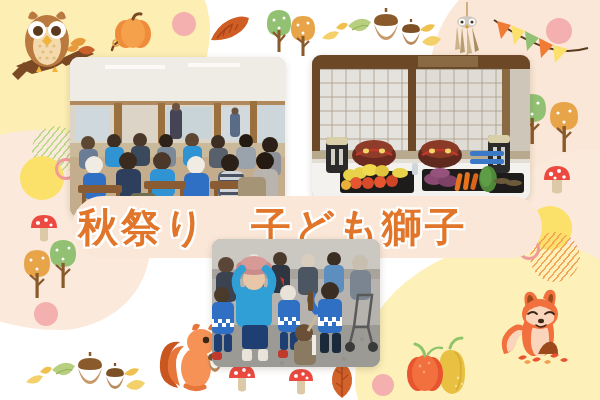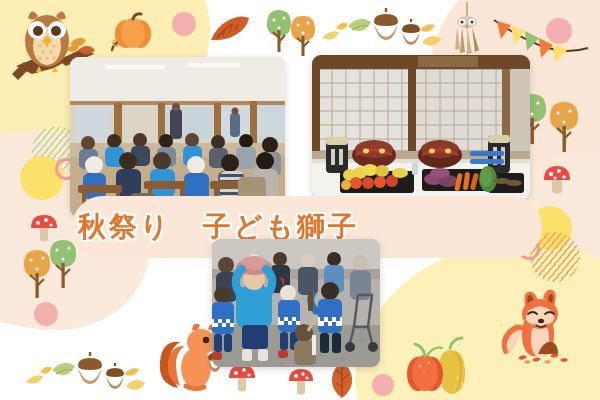--- a/index.html
+++ b/index.html
@@ -89,21 +89,21 @@
     left: 72px; top: 196px;
     width: 470px; height: 62px;
     background: #fbe7d8;
     border-radius: 34px;
   }
   .title-text {
     left: 78px; top: 200px;
     width: 470px; height: 54px;
     display: flex; align-items: center;
     font-family: "DejaVu Sans", sans-serif;
-    font-size: 28px;
+    font-size: 40px;
     font-weight: bold;
     letter-spacing: 3px;
     color: #e1762a;
     -webkit-text-stroke: 3px #ffffff;
     paint-order: stroke fill;
     text-shadow:
       2px 0 0 #fff, -2px 0 0 #fff, 0 2px 0 #fff, 0 -2px 0 #fff,
       2px 2px 0 #fff, -2px -2px 0 #fff, 2px -2px 0 #fff, -2px 2px 0 #fff;
     white-space: nowrap;
   }

